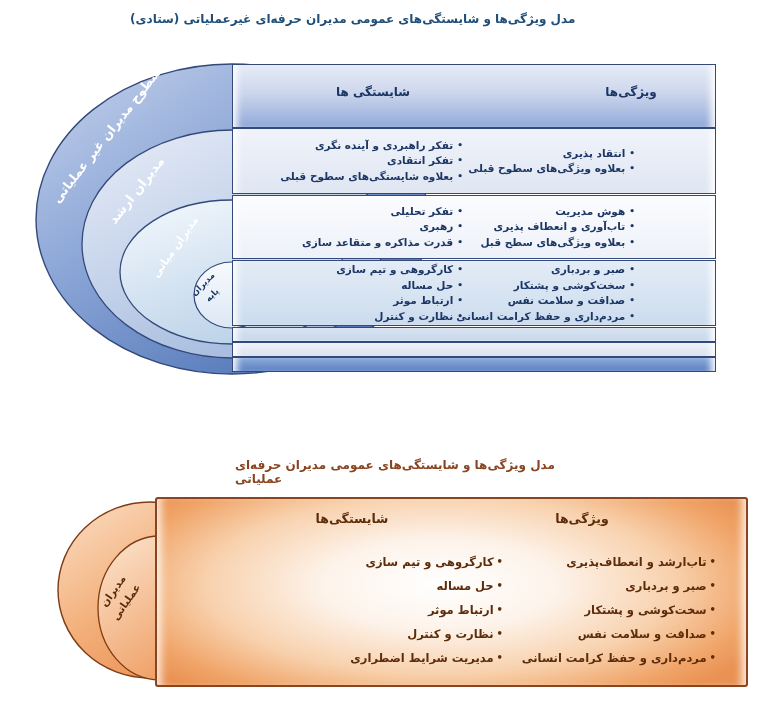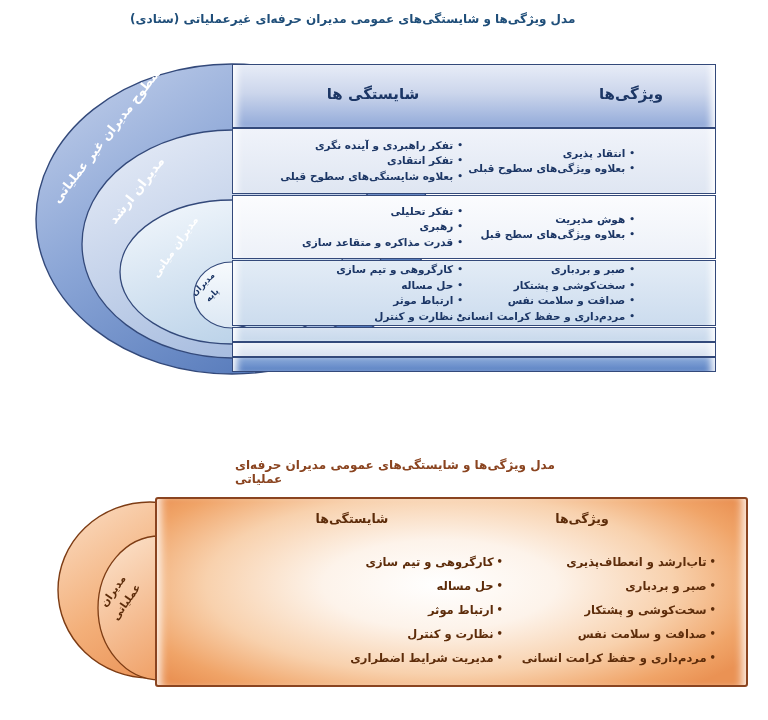--- a/index.html
+++ b/index.html
@@ -15,21 +15,21 @@
   .blk{position:absolute;left:0;width:482px;border:1px solid #33497a;
        box-shadow:inset 9px 0 7px -5px rgba(255,255,255,.95),
                   inset -9px 0 7px -5px rgba(255,255,255,.95);}
   #d1-header{top:0;height:62px;background:linear-gradient(#e7ecf7 0%,#ccd6ec 45%,#92aad9 100%);}
   #d1-row1{top:64px;height:64px;background:linear-gradient(#f0f3fa,#dfe6f2);}
   #d1-row2{top:131px;height:62px;background:linear-gradient(#fbfcfe,#edf1f8);}
   #d1-row3{top:196px;height:64px;background:linear-gradient(#e3ecf6,#ccdcee);}
   #d1-bandA{top:263px;height:13px;background:linear-gradient(#d6e2f1,#c8d9ec);}
   #d1-bandB{top:278px;height:13px;background:linear-gradient(#eef2f9,#d9e2f0);}
   #d1-bandC{top:293px;height:13px;background:linear-gradient(#8aa9d9,#5b82c4);}
-  .d1-head-label{position:absolute;top:20px;font-size:15px;font-weight:bold;color:#1c3665;text-align:center;}
+  .d1-head-label{position:absolute;top:20px;font-size:12px;font-weight:bold;color:#1c3665;text-align:center;}
   #d1-head-comp{left:75px;width:130px;}
   #d1-head-traits{left:333px;width:130px;}
   .col{position:absolute;top:0;bottom:0;display:flex;flex-direction:column;justify-content:center;}
   .col-comp{right:252px;left:6px;}
   .col-traits{right:80px;left:250px;}
   .col ul{margin:0;padding:0;list-style:none;text-align:right;}
   .col li{font-size:10.5px;font-weight:bold;color:#1c3665;line-height:15.5px;white-space:nowrap;}
   .col li::before{content:"•";margin-left:4px;font-size:9px;vertical-align:1px;}
   
   #d2-panel{left:155px;top:497px;width:545px;height:186px;border:2px solid #8a4420;border-radius:3px;
@@ -134,20 +134,21 @@
       <div class="col col-comp">
         <ul>
           <li>تفکر تحلیلی</li>
           <li>رهبری</li>
           <li>قدرت مذاکره و متقاعد سازی</li>
         </ul>
       </div>
       <div class="col col-traits">
         <ul>
           <li>هوش مدیریت</li>
+          <li>تاب‌آوری و انعطاف پذیری</li>
           <li>بعلاوه ویژگی‌های سطح قبل</li>
         </ul>
       </div>
     </div>
 
     <div class="blk" id="d1-row3">
       <div class="col col-comp">
         <ul>
           <li>کارگروهی و تیم سازی</li>
           <li>حل مساله</li>

